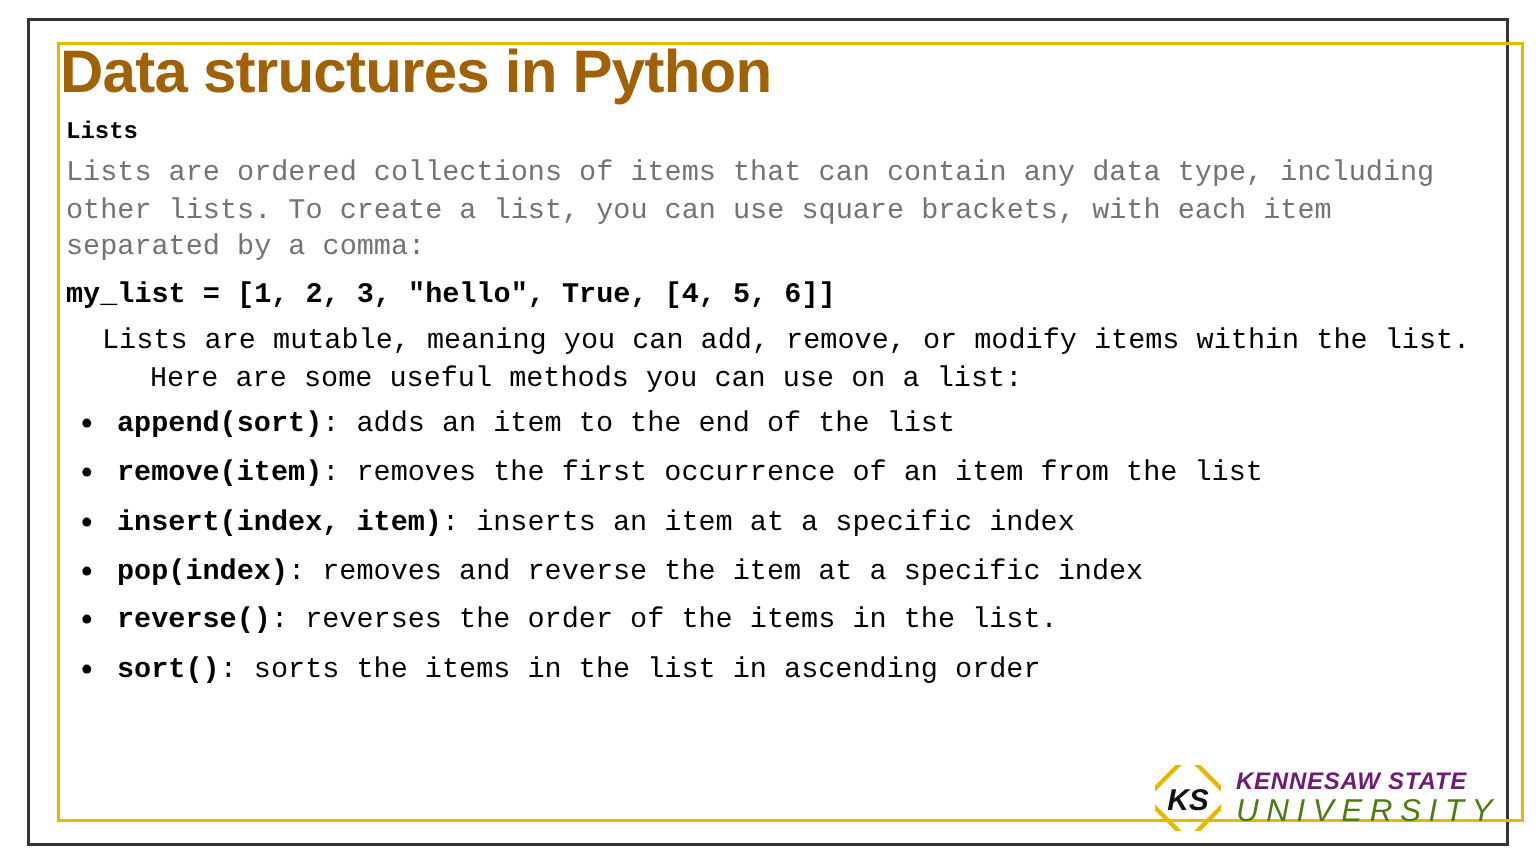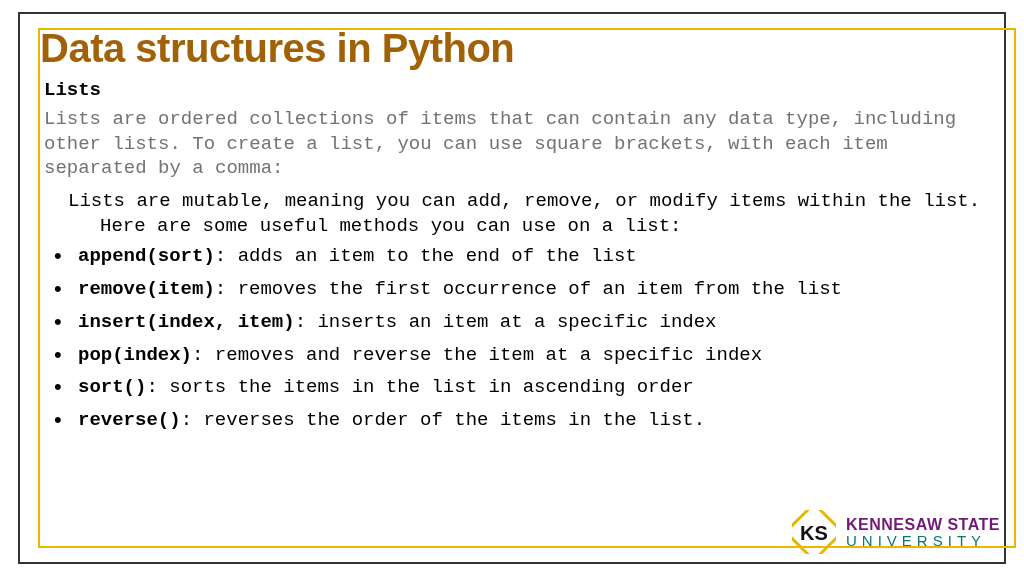--- a/index.html
+++ b/index.html
@@ -36,21 +36,21 @@
     }
     .title {
       font-family: Arial, Helvetica, sans-serif;
       font-size: 40px;
       font-weight: 900;
       color: #a16207;
       margin-bottom: 8px;
       letter-spacing: -0.5px;
     }
     .section-title {
-      font-size: 19px;
+      font-size: 16px;
       font-weight: bold;
       margin-bottom: 6px;
       margin-left: 4px;
     }
     .para {
       font-size: 19px;
       line-height: 1.3;
       margin-bottom: 8px;
       margin-left: 4px;
       color: #737373;
@@ -90,61 +90,63 @@
     }
     .method { font-weight: bold; }
     .logo {
       position: absolute;
       right: 24px;
       bottom: 22px;
       display: flex;
       align-items: center;
       gap: 10px;
       background: rgba(255,255,255,0);
+      font-style: italic;
     }
     .logo-mark {
       width: 44px;
       height: 44px;
       position: relative;
     }
     .logo-text {
       font-family: Arial, Helvetica, sans-serif;
       line-height: 1.0;
     }
     .logo-line1 {
       font-size: 16px;
       font-weight: 900;
       letter-spacing: 0.5px;
       color: #701a75;
     }
     .logo-line2 {
-      font-size: 15px;
+      font-size: 21px;
       font-weight: 300;
       letter-spacing: 5px;
-      color: #0f766e;
+      color: #4d7c0f;
     }
   </style>
 </head>
 <body>
 
 <div class="outer-border"></div>
 <div class="inner-border"></div>
 
 <div class="content">
   <h1 class="title">Data structures in Python</h1>
   <div class="section-title">Lists</div>
   <div class="para">Lists are ordered collections of items that can contain any data type, including other lists. To create a list, you can use square brackets, with each item separated by a comma:</div>
+  <div class="code-line">my_list = [1, 2, 3, "hello", True, [4, 5, 6]]</div>
   <div class="para-indent">Lists are mutable, meaning you can add, remove, or modify items within the list. Here are some useful methods you can use on a list:</div>
   <ul>
     <li><span class="method">append(sort)</span><span>: adds an item to the end of the list</span></li>
     <li><span class="method">remove(item)</span><span>: removes the first occurrence of an item from the list</span></li>
     <li><span class="method">insert(index, item)</span><span>: inserts an item at a specific index</span></li>
     <li><span class="method">pop(index)</span><span>: removes and reverse the item at a specific index</span></li>
+    <li><span class="method">reverse()</span><span>: reverses the order of the items in the list.</span></li>
     <li><span class="method">sort()</span><span>: sorts the items in the list in ascending order</span></li>
-    <li><span class="method">reverse()</span><span>: reverses the order of the items in the list.</span></li>
   </ul>
 </div>
 
 <div class="logo">
   <div class="logo-mark">
     <svg viewBox="0 0 44 44" width="44" height="44">
       <rect x="2" y="2" width="40" height="40" fill="none" stroke="#e8b800" stroke-width="3" transform="rotate(45 22 22)"></rect>
       <text x="22" y="30" text-anchor="middle" font-family="Arial" font-weight="900" font-size="20" fill="#111">KS</text>
     </svg>
   </div>

